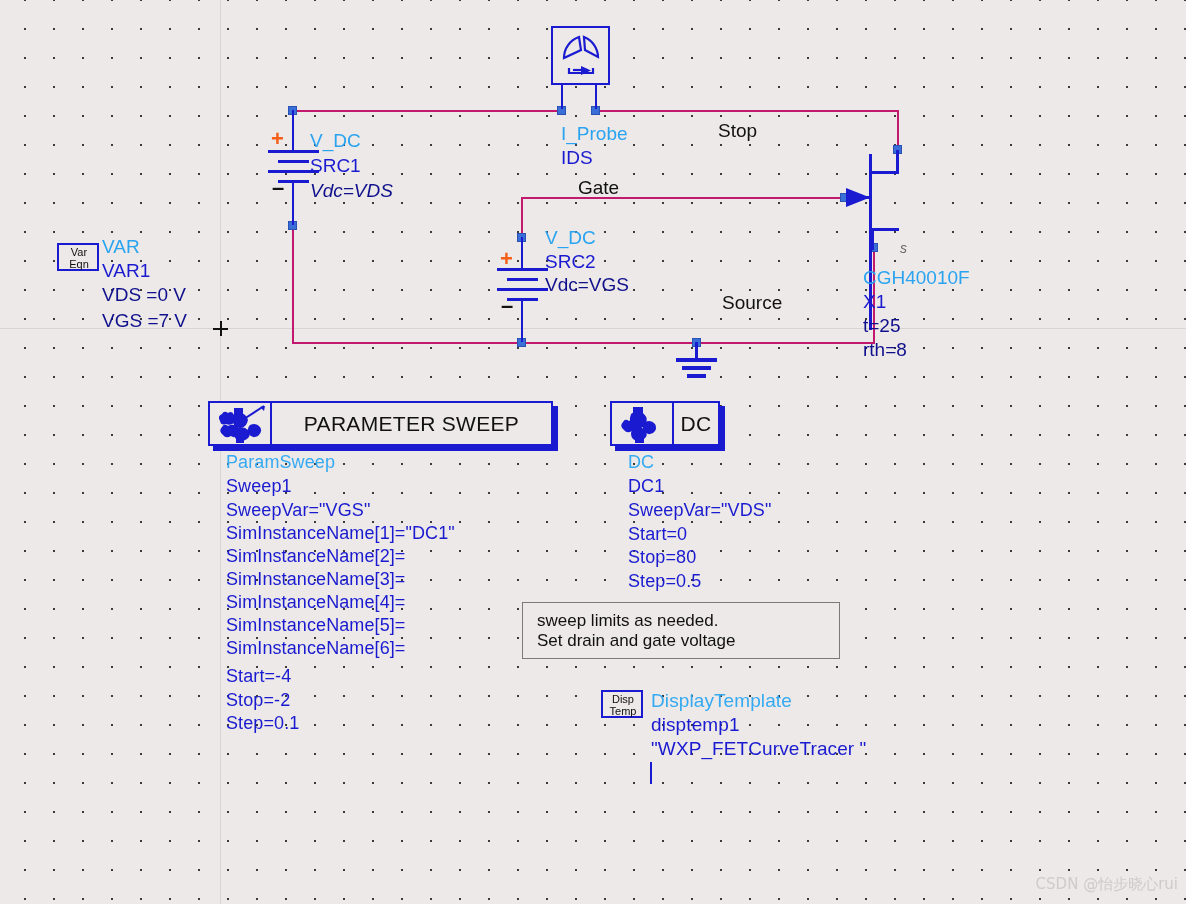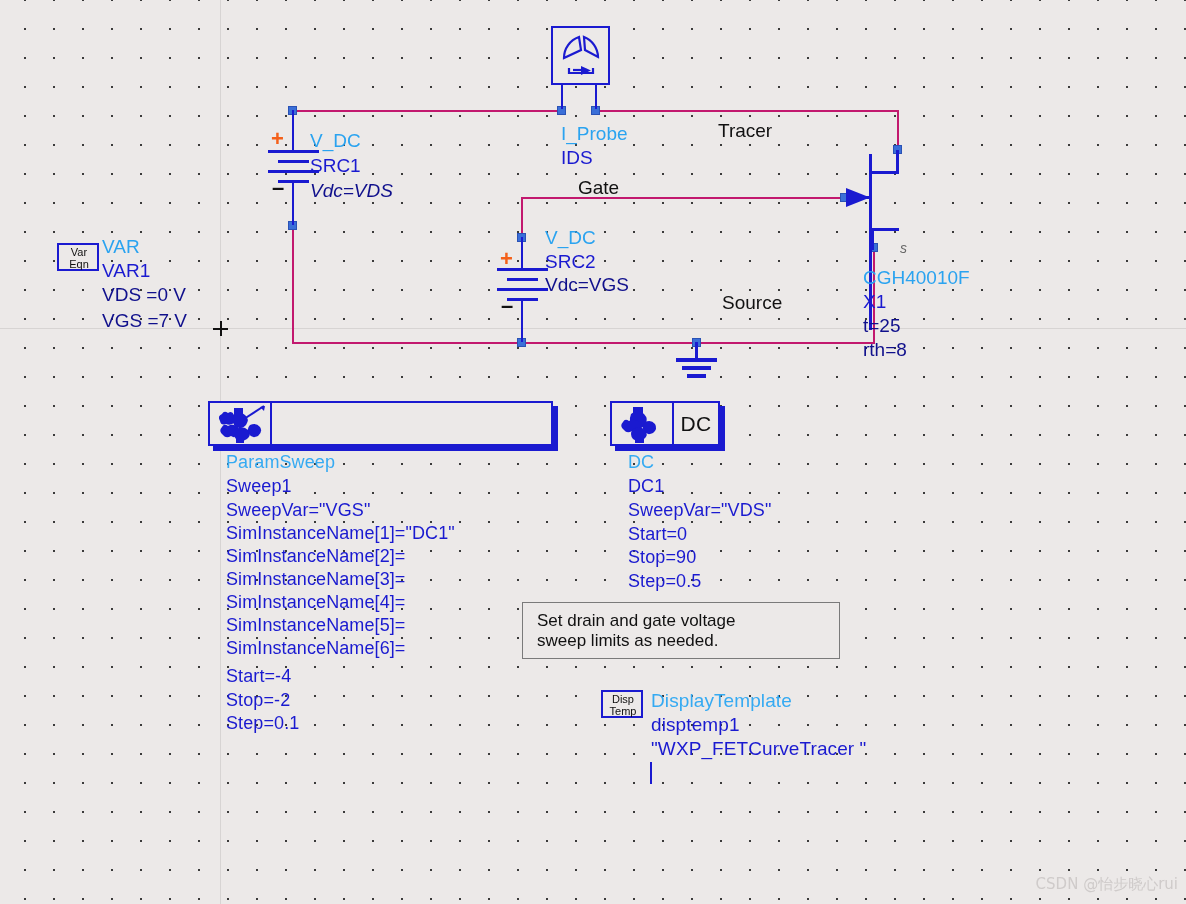--- a/index.html
+++ b/index.html
@@ -141,21 +141,21 @@
     <path d="M33 11 A22 22 0 0 1 47 31 L34 24 Z" fill="none" stroke="#1a1ad0" stroke-width="2.2"></path>
     <path d="M18 42 L18 47 L42 47 L42 42" fill="none" stroke="#1a1ad0" stroke-width="2.2"></path>
     <path d="M22 44 L36 44" stroke="#1a1ad0" stroke-width="2.2"></path>
     <path d="M30 40 L40 44.5 L30 49 Z" fill="#1a1ad0"></path>
   </svg>
   <div class="bwire" style="left:561px;top:85px;width:2px;height:24px;"></div>
   <div class="bwire" style="left:595px;top:85px;width:2px;height:24px;"></div>
   <div class="lbl cyan" style="left:561px;top:123px;">I_Probe</div>
   <div class="lbl blue" style="left:561px;top:147px;">IDS</div>
 
-  <div class="lbl" style="left:718px;top:120px;">Tracer</div>
+  <div class="lbl" style="left:718px;top:120px;">Stop</div>
   <div class="lbl" style="left:578px;top:177px;">Gate</div>
   <div class="lbl" style="left:722px;top:292px;">Source</div>
 
   <div class="bwire" style="left:869px;top:154px;width:3px;height:176px;"></div>
 
   <div class="bwire" style="left:869px;top:171px;width:30px;height:3px;"></div>
   <div class="bwire" style="left:896px;top:150px;width:3px;height:24px;"></div>
 
   <div class="bwire" style="left:869px;top:228px;width:30px;height:3px;"></div>
   <div class="bwire" style="left:871px;top:228px;width:3px;height:22px;"></div>
@@ -193,20 +193,21 @@
           <path d="M20 10 q6 -5 11 0 q5 4 1 10 q-4 5 -10 2 q-5 -4 -2 -12 Z" fill="#1a1ad0"></path>
           <rect x="20" y="3" width="9" height="11" fill="#1a1ad0"></rect>
           <path d="M8 22 q-4 4 1 8 q3 4 8 1 q4 3 7 -2 l0 -7 q-5 -4 -10 -1 q-4 -3 -6 1 Z" fill="#1a1ad0"></path>
           <path d="M22 24 q7 -4 12 1 q4 5 -1 9 q-6 4 -11 0 q-4 -5 0 -10 Z" fill="#1a1ad0"></path>
           <rect x="22" y="30" width="8" height="8" fill="#1a1ad0"></rect>
           <path d="M36 20 q6 -3 10 2 q3 5 -2 9 q-6 3 -9 -2 q-3 -5 1 -9 Z" fill="#1a1ad0"></path>
           <path d="M30 14 L50 1" stroke="#1a1ad0" stroke-width="2"></path>
           <path d="M46 2 l5 -1 l-1 5 Z" fill="#1a1ad0"></path>
         </svg>
       </div>
+      <div class="simtitle">PARAMETER SWEEP</div>
     </div>
   </div>
   <div class="param pcyan" style="left:226px;top:452px;">ParamSweep</div>
   <div class="param" style="left:226px;top:476px;">Sweep1</div>
   <div class="param" style="left:226px;top:500px;">SweepVar="VGS"</div>
   <div class="param" style="left:226px;top:523px;">SimInstanceName[1]="DC1"</div>
   <div class="param" style="left:226px;top:546px;">SimInstanceName[2]=</div>
   <div class="param" style="left:226px;top:569px;">SimInstanceName[3]=</div>
   <div class="param" style="left:226px;top:592px;">SimInstanceName[4]=</div>
   <div class="param" style="left:226px;top:615px;">SimInstanceName[5]=</div>
@@ -228,26 +229,26 @@
           <rect x="18" y="29" width="9" height="9" fill="#1a1ad0"></rect>
         </svg>
       </div>
       <div class="simtitle">DC</div>
     </div>
   </div>
   <div class="param pcyan" style="left:628px;top:452px;">DC</div>
   <div class="param" style="left:628px;top:476px;">DC1</div>
   <div class="param" style="left:628px;top:500px;">SweepVar="VDS"</div>
   <div class="param" style="left:628px;top:524px;">Start=0</div>
-  <div class="param" style="left:628px;top:547px;">Stop=90</div>
+  <div class="param" style="left:628px;top:547px;">Stop=80</div>
   <div class="param" style="left:628px;top:571px;">Step=0.5</div>
 
   <div class="box notebox" style="left:522px;top:602px;width:318px;height:57px;">
+    <div>sweep limits as needed.</div>
     <div>Set drain and gate voltage</div>
-    <div>sweep limits as needed.</div>
   </div>
 
   <div class="icon-box" style="left:601px;top:690px;width:42px;height:28px;">
     <div class="icon-lbl" style="left:0;top:1px;width:40px;">Disp</div>
     <div class="icon-lbl" style="left:0;top:13px;width:40px;">Temp</div>
   </div>
   <div class="param pcyan" style="left:651px;top:690px;font-size:19px;">DisplayTemplate</div>
   <div class="param" style="left:651px;top:714px;font-size:19px;">disptemp1</div>
   <div class="param" style="left:651px;top:738px;font-size:19px;">"WXP_FETCurveTracer "</div>
   <div class="cursor" style="left:650px;top:762px;"></div>

